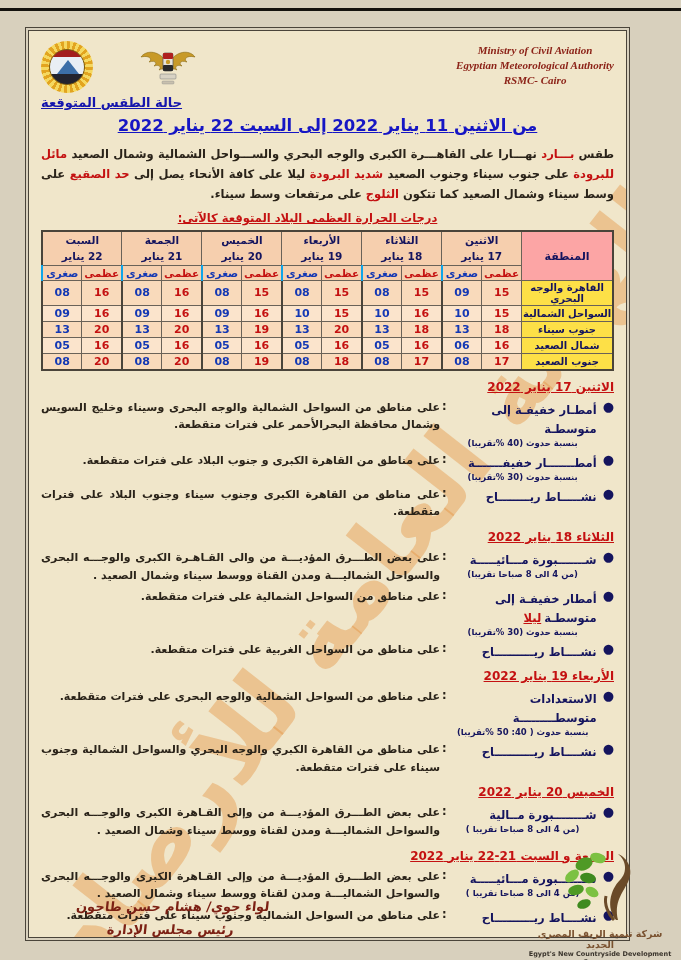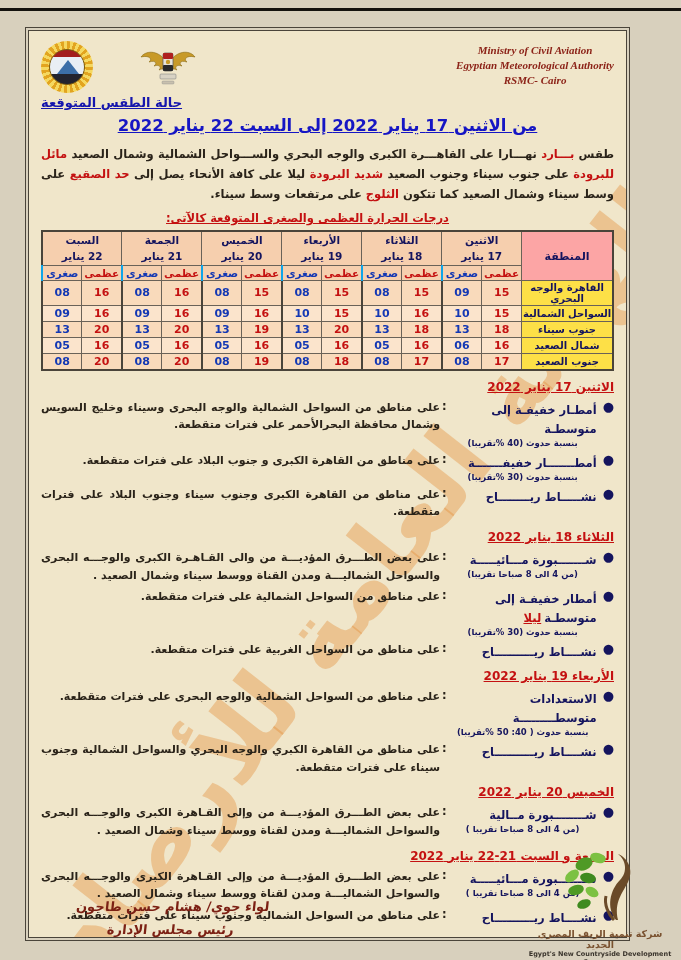--- a/index.html
+++ b/index.html
@@ -127,25 +127,25 @@
           <rect x="21" y="29" width="16" height="5" rx="1" fill="#d8d2c4" stroke="#777" stroke-width="0.5"></rect>
           <rect x="23" y="36" width="12" height="3" rx="1" fill="#c8c0ae" stroke="#888" stroke-width="0.4"></rect>
         </svg>
         <div class="sun-emblem">
           <div class="sun-inner"></div>
         </div>
       </div>
     </div>
 
     <div class="title-line">حالة الطقس المتوقعة</div>
-    <div class="date-line">من الاثنين 17 يناير 2022   إلى السبت 22 يناير 2022</div>
+    <div class="date-line">من الاثنين 11 يناير 2022   إلى السبت 22 يناير 2022</div>
 
     <div class="summary" id="summary"><span>طقس </span><span class="hl">بـــارد</span><span> نهـــارا على القاهـــرة الكبرى والوجه البحري والســـواحل الشمالية وشمال الصعيد </span><span class="hl">مائل للبرودة</span><span> على جنوب سيناء وجنوب الصعيد </span><span class="hl">شديد البرودة</span><span> ليلا على كافة الأنحاء يصل إلى </span><span class="hl">حد الصقيع</span><span> على وسط سيناء وشمال الصعيد كما تتكون </span><span class="hl">الثلوج</span><span> على مرتفعات وسط سيناء.</span></div>
 
-    <div class="tbl-intro">درجات الحرارة العظمى والصغرى المتوقعة كالآتى:</div>
+    <div class="tbl-intro">درجات الحرارة العظمى البلاد المتوقعة كالآتى:</div>
 
     <table class="temps" id="temps-table">
         <tbody>
           <tr>
             <th class="region-h" rowspan="2">المنطقة</th>
             <th class="day-h" colspan="2">الاثنين<br>17 يناير</th>
             <th class="day-h" colspan="2">الثلاثاء<br>18 يناير</th>
             <th class="day-h" colspan="2">الأربعاء<br>19 يناير</th>
             <th class="day-h" colspan="2">الخميس<br>20 يناير</th>
             <th class="day-h" colspan="2">الجمعة<br>21 يناير</th>

